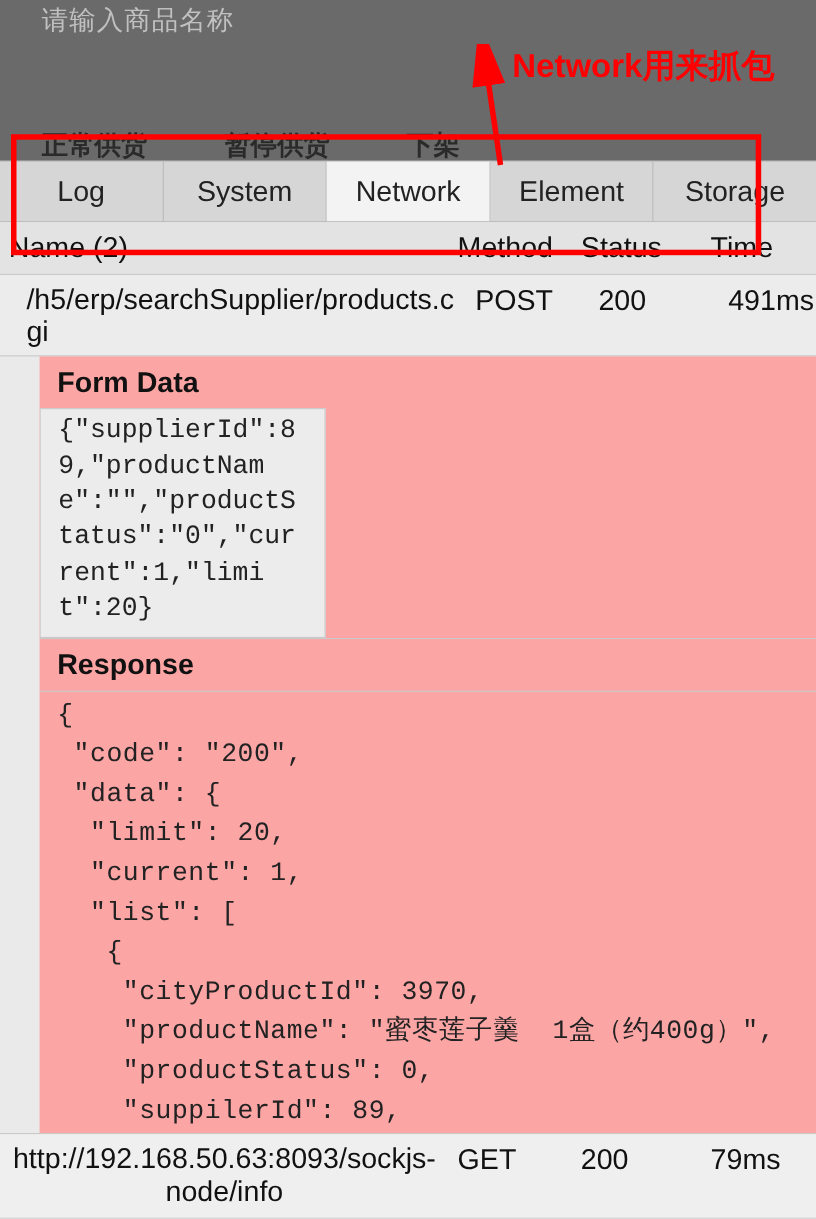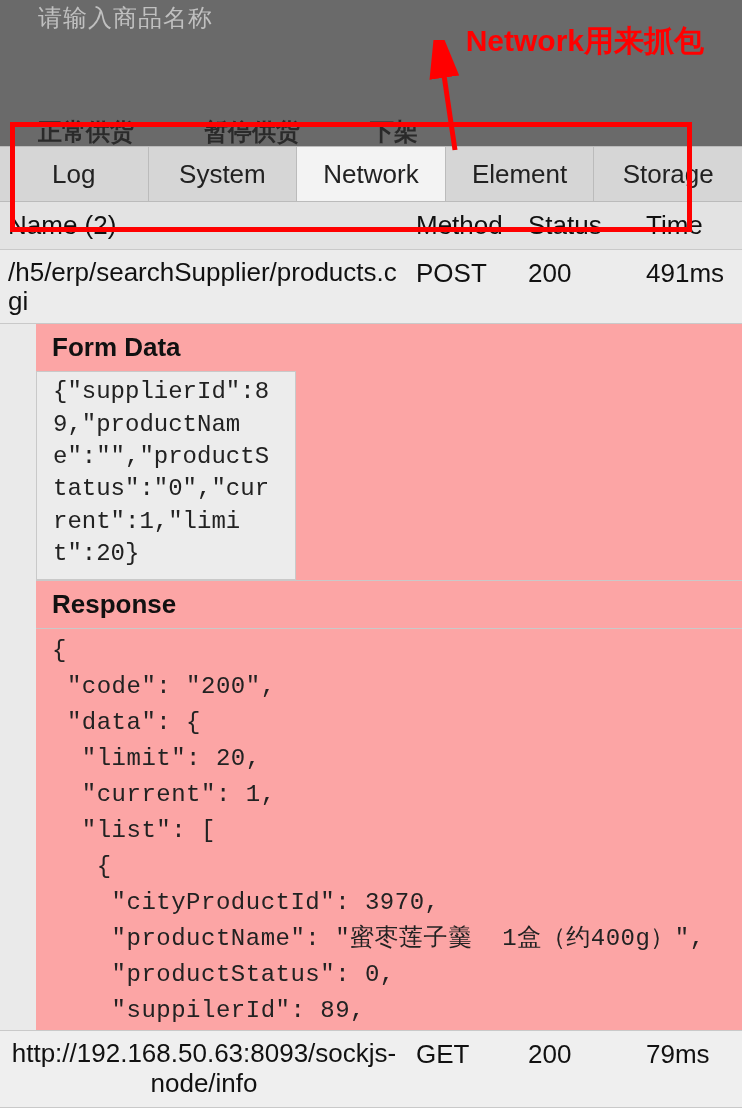--- a/index.html
+++ b/index.html
@@ -3,41 +3,41 @@
 <meta charset="utf-8">
 <style>
   * { box-sizing: border-box; margin: 0; padding: 0; }
   html, body { width: 742px; height: 1108px; font-family: "Helvetica Neue", Arial, sans-serif; background: #eaeaea; overflow: hidden; }
   .outer { display:flex; flex-direction:column; height:100%; }
 
   
   .dim-area { position: relative; height: 146px; background: #6a6a6a; }
   .dim-input { position:absolute; left:38px; top:2px; color:#c0c0c0; font-size:24px; letter-spacing:1px; }
   .dim-tabs { position:absolute; left:38px; bottom:-2px; display:flex; gap:70px; color:#2a2a2a; font-size:24px; font-weight:600;text-align:right; }
-  .annotation { position:absolute; right:38px; top:21px; color:#ff0000; font-size:30px; font-weight:700; }
+  .annotation { position:absolute; right:38px; top:40px; color:#ff0000; font-size:30px; font-weight:700; }
   .arrow-svg { position:absolute; left:415px; top:40px; }
   .red-box { position:absolute; left:10px; top:122px; width:682px; height:110px; border:5px solid #ff0000; pointer-events:none; z-index:5; }
 
   
   .tabbar { display:flex; height:56px; border-top:1px solid #bbb; border-bottom:1px solid #bbb; background:#d6d6d6; }
   .tabbar .tab { flex:1; display:flex; align-items:center; justify-content:center; font-size:26px; color:#222; border-right:1px solid #bbb; }
   .tabbar .tab:last-child { border-right:none; }
   .tabbar .tab.active { background:#f3f3f3; }
 
   
   .req-header, .req-row, .req-row2 {
     display:grid;
     grid-template-columns: 408px 112px 118px 104px;
     font-size:26px;
     color:#111;
     border-bottom:1px solid #c9c9c9;
   }
   .req-header { background:#e3e3e3; }
   .req-header > div, .req-row > div, .req-row2 > div { padding:8px 8px; overflow:hidden; }
-  .req-row { background:#ececec; }
+  .req-row { background:#ececec;padding-left:16px; }
   .req-row .name-cell { line-height:1.1; word-break:break-all; }
 
   
   .detail { background:#fca5a5; margin-left:36px; display:flex; flex-direction:column; flex:1; overflow:hidden; }
   .section-label { font-size:26px; font-weight:700; padding:8px 16px; color:#111; }
   .code-box { margin:0 0 4px 0; padding:4px 16px 4px 16px; font-family: "Courier New", monospace; font-size:24px; color:#222; word-break:break-all; line-height:1.35; }
   .form-data-wrap { border:1px solid #c9c9c9; background:#ececec; width:260px; margin-left:0; }
   .response-wrap { flex:1; overflow:hidden; border-top:1px solid #c9c9c9; }
   .response-code { font-family:"Courier New", monospace; font-size:24px; white-space:pre; color:#222; padding:4px 16px; line-height:1.5; letter-spacing:0.5px; }
 

